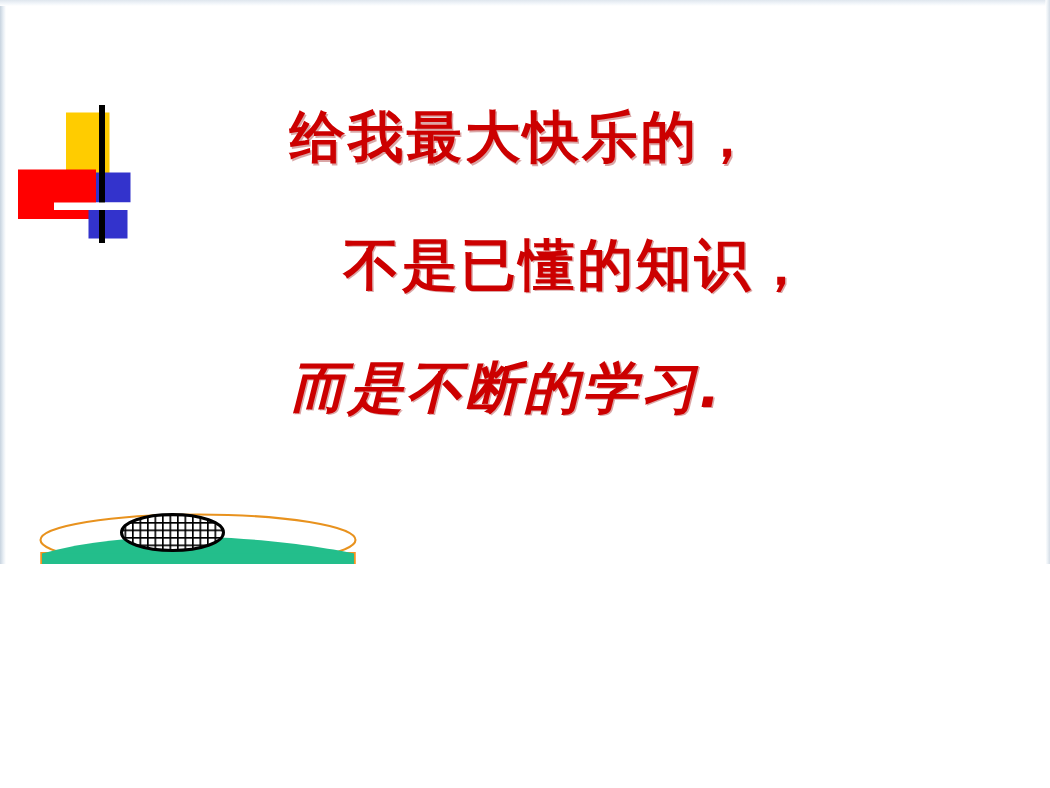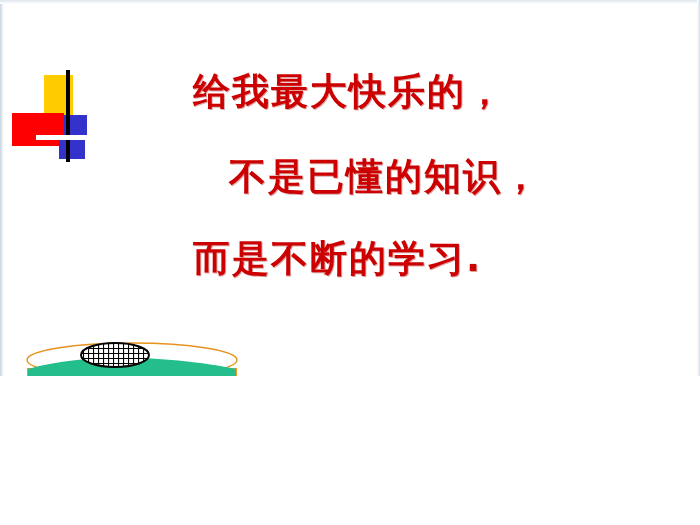--- a/index.html
+++ b/index.html
@@ -88,21 +88,21 @@
     font-family: "DejaVu Sans", "Liberation Sans", sans-serif;
     font-weight: bold;
     font-size: 37px;
     letter-spacing: 2px;
     white-space: nowrap;
     line-height: 1;
     text-shadow: 1px 1px 0 rgba(150,0,0,0.35);
   }
   #line1 { left: 193px; top: 73px; }
   #line2 { left: 193px; top: 158px; margin-left: 36px; }
-  #line3 { left: 193px; top: 240px; }
+  #line3 { left: 193px; top: 240px; font-style: italic; }
   #line4 { left: 381px; top: 294px; letter-spacing: 0px; }
 
   
   #water {
     position: absolute;
     left: 4px;
     top: 445px;
     width: 689px;
     height: 78px;
     background: linear-gradient(to bottom, #86CDEF 0%, #86CDEF 66%, #bfe3f6 82%, #ffffff 100%);

